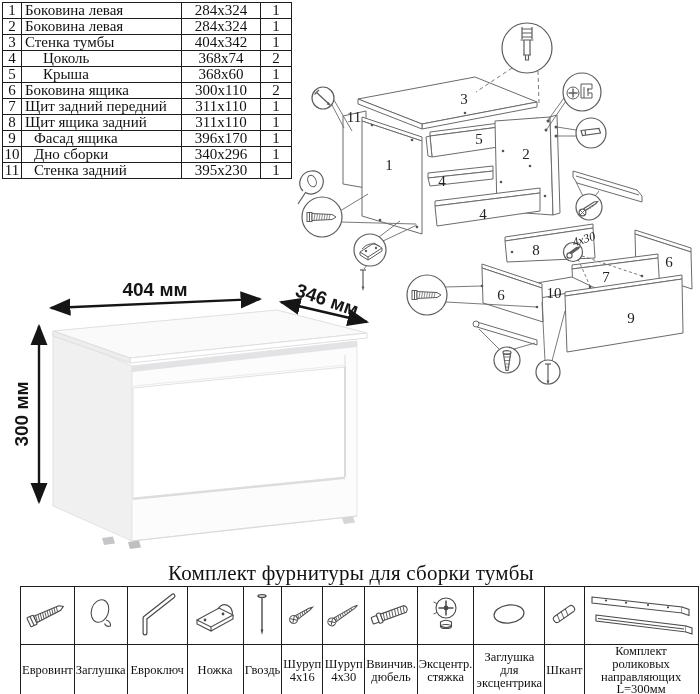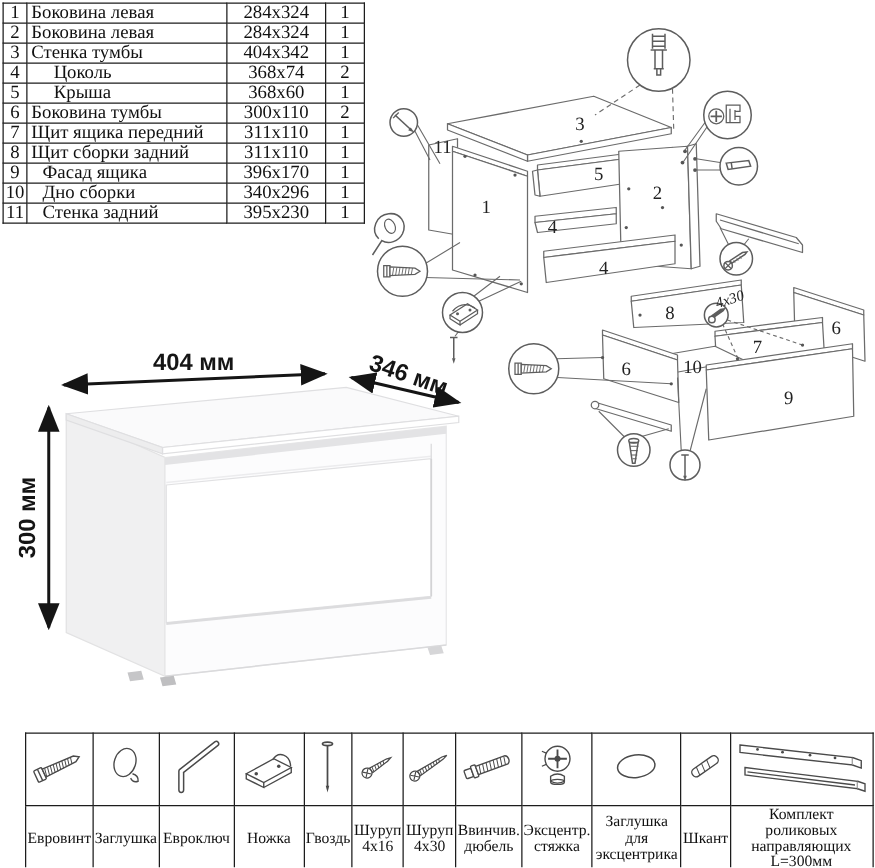--- a/index.html
+++ b/index.html
@@ -69,33 +69,33 @@
           <td class="c">2</td>
         </tr>
       <tr class="ind1">
           <td class="c">5</td>
           <td class="name">Крыша</td>
           <td class="c">368x60</td>
           <td class="c">1</td>
         </tr>
       <tr>
           <td class="c">6</td>
-          <td class="name">Боковина тумбы</td>
+          <td class="name">Боковина ящика</td>
           <td class="c">300x110</td>
           <td class="c">2</td>
         </tr>
       <tr>
           <td class="c">7</td>
-          <td class="name">Щит ящика передний</td>
+          <td class="name">Щит задний передний</td>
           <td class="c">311x110</td>
           <td class="c">1</td>
         </tr>
       <tr>
           <td class="c">8</td>
-          <td class="name">Щит сборки задний</td>
+          <td class="name">Щит ящика задний</td>
           <td class="c">311x110</td>
           <td class="c">1</td>
         </tr>
       <tr class="ind2">
           <td class="c">9</td>
           <td class="name">Фасад ящика</td>
           <td class="c">396x170</td>
           <td class="c">1</td>
         </tr>
       <tr class="ind2">
@@ -330,20 +330,21 @@
       <text class="plbl" x="379" y="267" text-anchor="middle">6</text>
       <text class="plbl" x="316" y="282" text-anchor="middle">7</text>
       <text class="plbl" x="246" y="255" text-anchor="middle">8</text>
       <text class="plbl" x="341" y="323" text-anchor="middle">9</text>
       <text class="plbl" x="264" y="298" text-anchor="middle">10</text>
       <text class="plbl" x="64" y="122" text-anchor="middle">11</text>
       <text x="295" y="243" text-anchor="middle" font-size="12" font-style="italic" fill="#222" transform="rotate(-18 295 243)">4x30</text>
     </g>
   </svg>
 
+  <div class="hw-title">Комплект фурнитуры для сборки тумбы</div>
 
   <table class="hw">
     <colgroup>
       <col style="width:51px">
         <col style="width:50px">
         <col style="width:60px">
         <col style="width:56px">
       <col style="width:35px">
         <col style="width:41px">
         <col style="width:42px">

